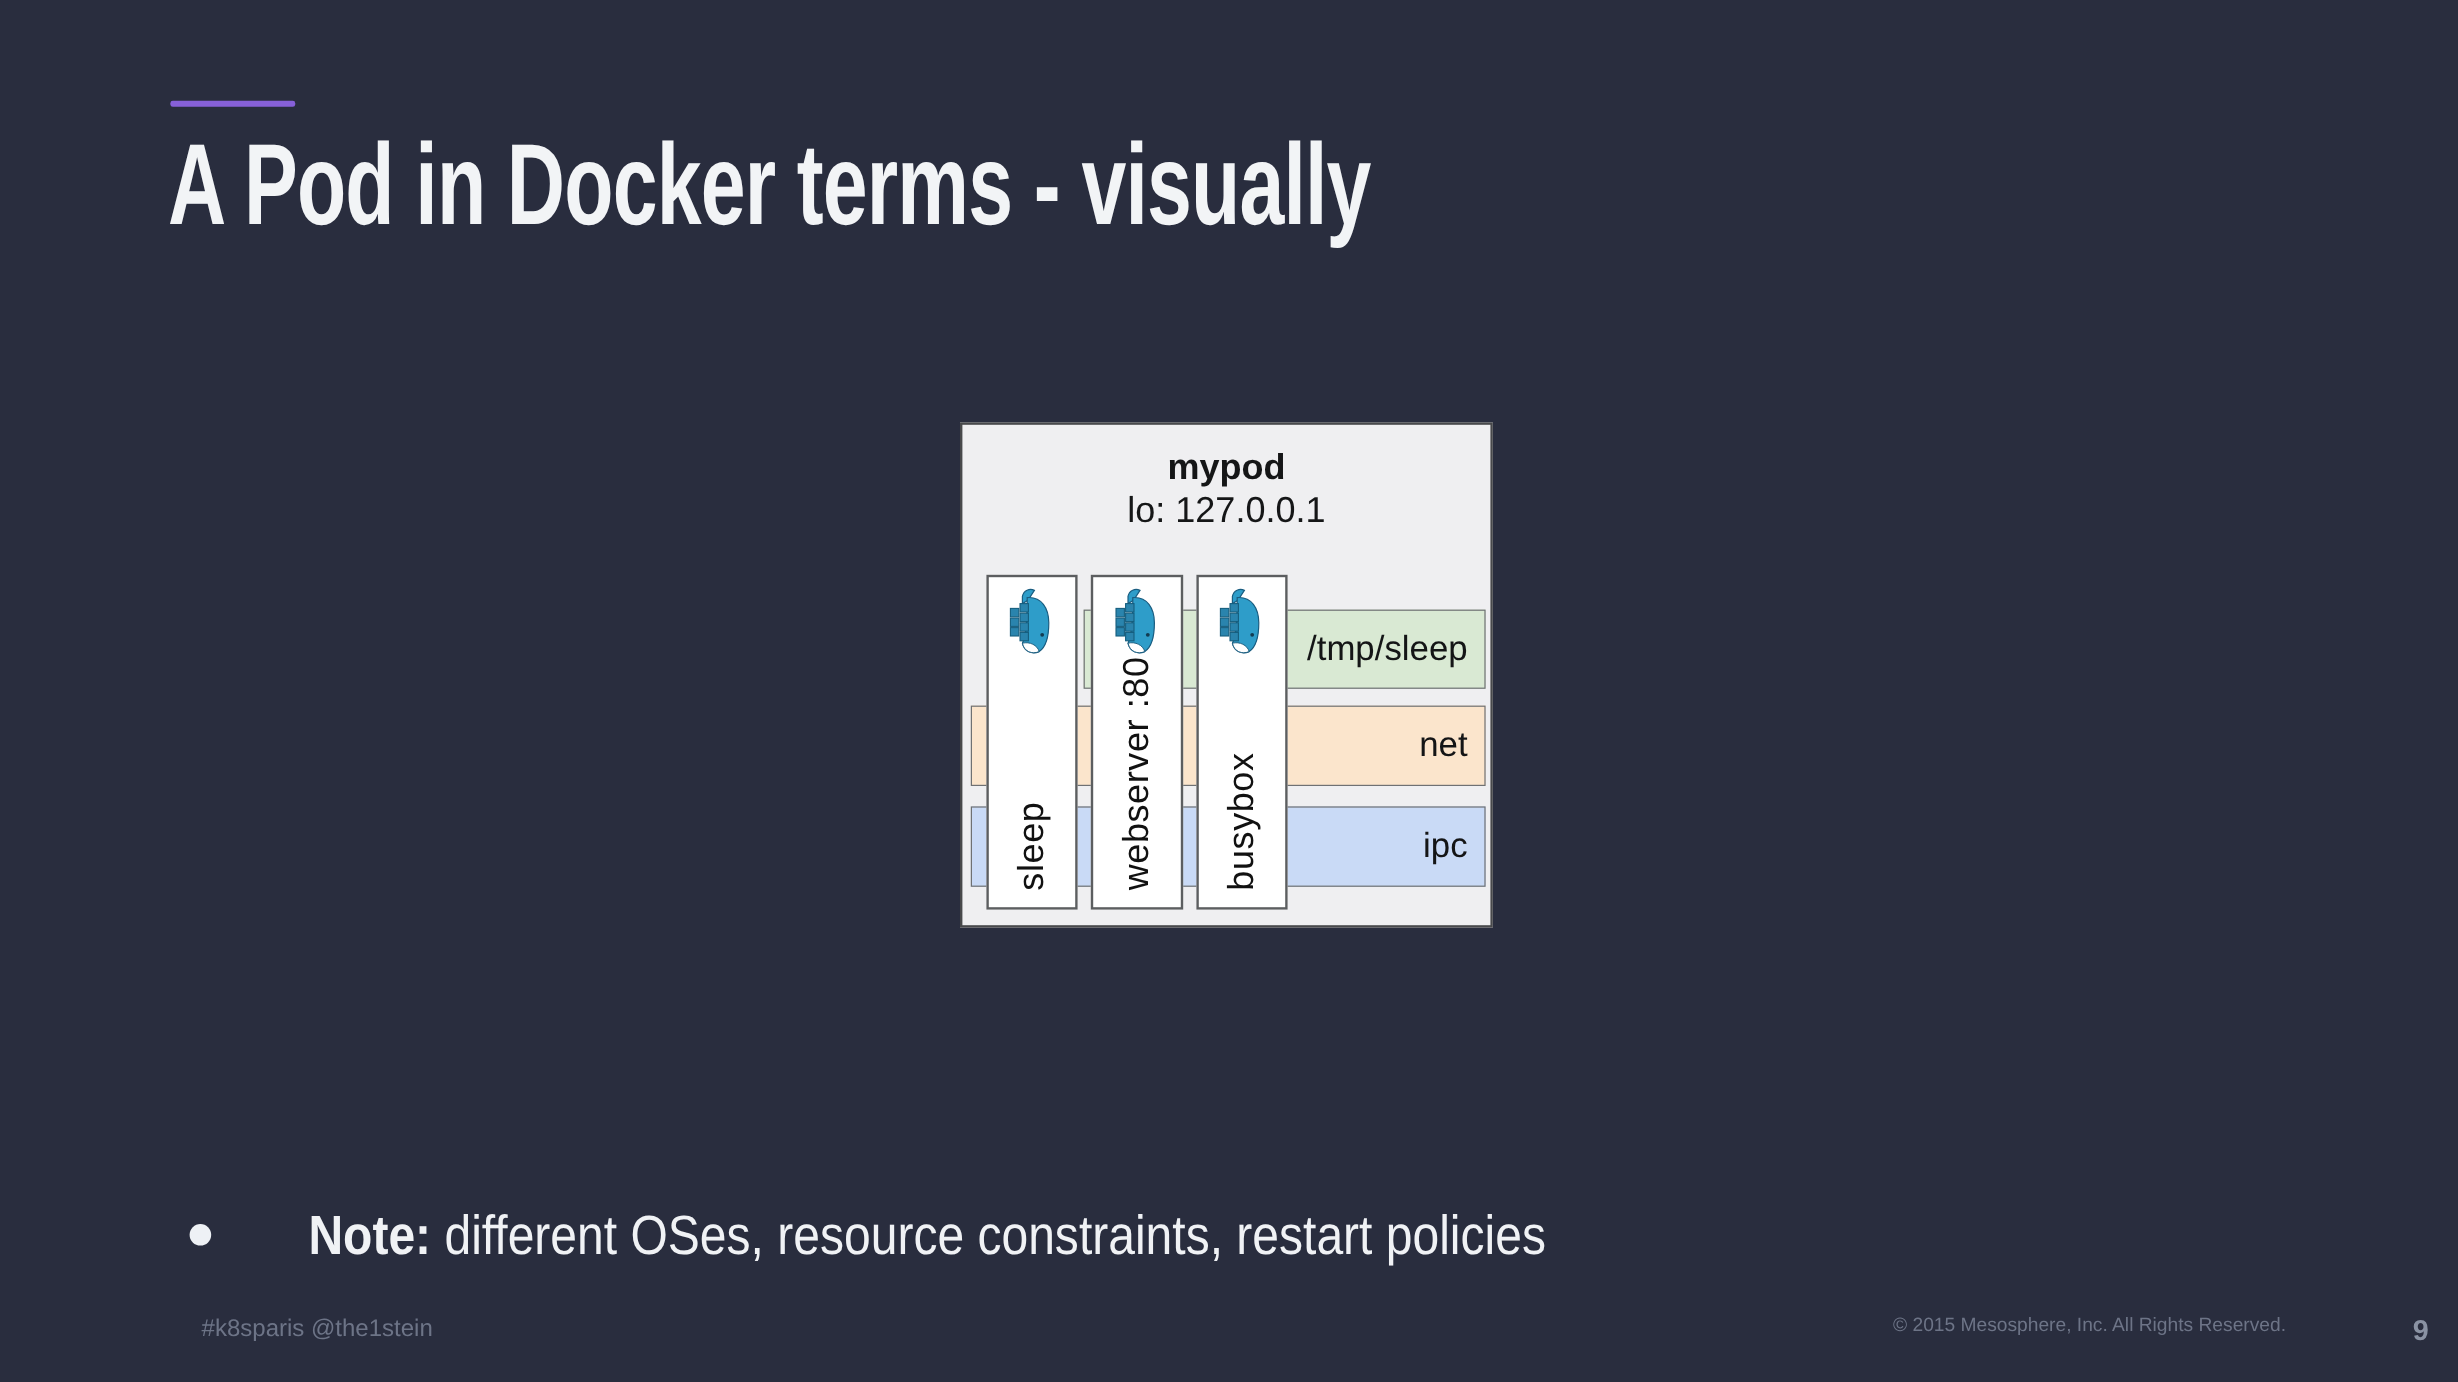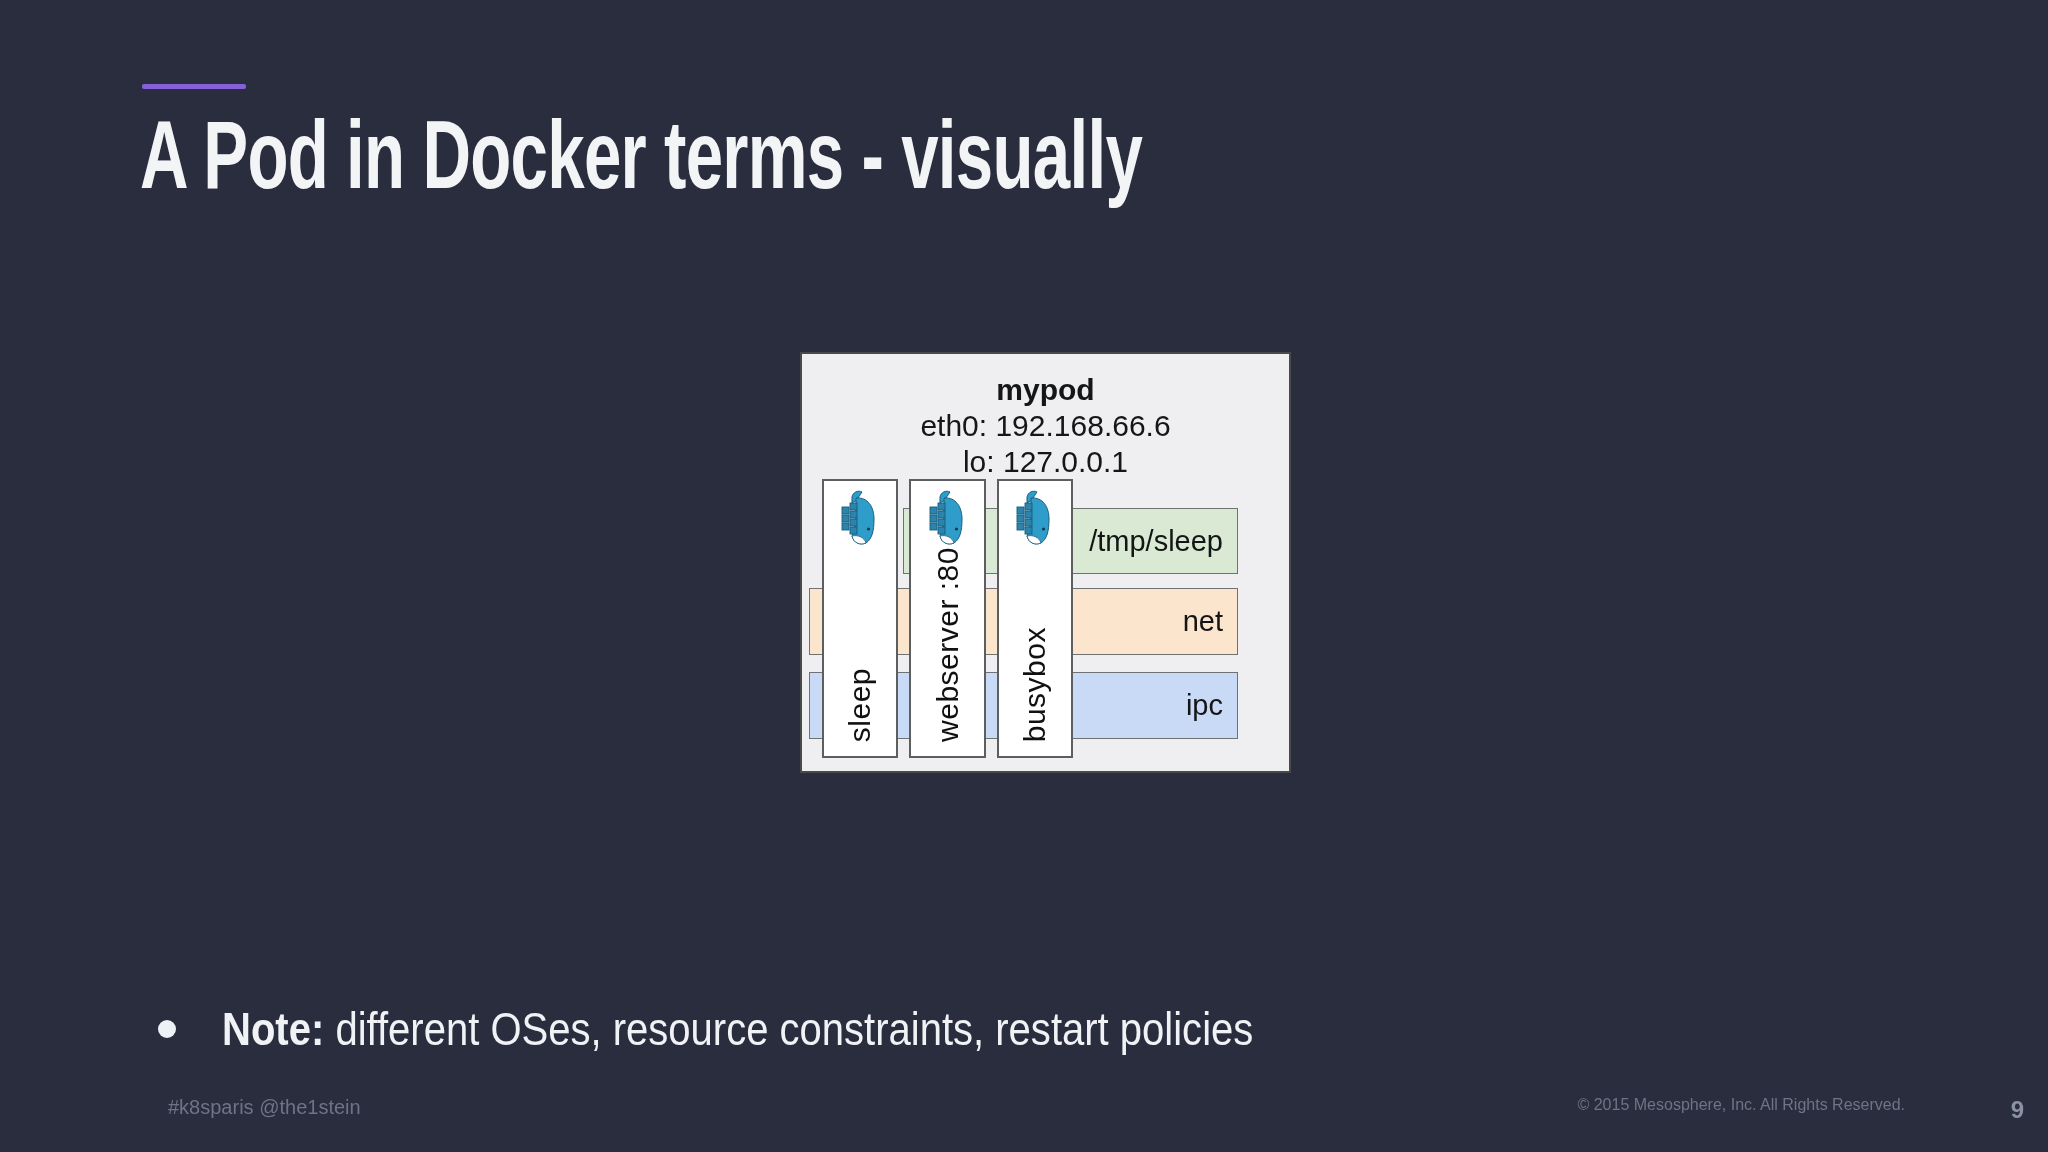--- a/index.html
+++ b/index.html
@@ -19,21 +19,21 @@
   .slide-title {
     position:absolute; left:140px; top:100px;
     font-size:96px; font-weight:bold; color:#f2f4f6;
     white-space:nowrap; letter-spacing:-1px;
     transform:scaleX(0.70); transform-origin:left top;
   }
 
   
   .diagram {
     position:absolute; left:800px; top:352px;
-    width:491px; height:421px;
+    width:444px; height:421px;
     background:#efeff1; border:2px solid #48494b;
   }
   .pod-header {
     position:absolute; left:0; top:18px; width:100%;
     text-align:center; color:#151617;
     font-size:30px; line-height:36px;
   }
   .pod-name { font-weight:bold; }
 
   .band {
@@ -57,21 +57,21 @@
 
   .container-label {
     writing-mode:vertical-rl; transform:rotate(180deg);
     font-size:30px; color:#111; white-space:nowrap; letter-spacing:0.5px;
   }
   .whale { width:42px; height:58px; flex:0 0 auto; }
 
   
   .note-row {
     position:absolute; left:158px; top:1002px;
-    display:flex; align-items:center;
+    display:flex; align-items:center;gap:35px;
   }
   .note-bullet {
     width:18px; height:18px; border-radius:50%;
     background:#eef1f5; margin-right:46px; flex:0 0 auto;
   }
   .note-text {
     font-size:46px; color:#f0f2f5; white-space:nowrap;
     transform:scaleX(0.87); transform-origin:left center;
   }
   .note-text b { font-weight:bold; }
@@ -93,21 +93,20 @@
 </head>
 <body style="background: rgb(41, 45, 62);">
 
 <div class="accent-line"></div>
 <h1 class="slide-title">A Pod in Docker terms - visually</h1>
 
 <div class="diagram">
 
   <div class="pod-header">
     <div class="pod-name">mypod</div>
-    <div>eth0: 192.168.66.6</div>
     <div>lo: 127.0.0.1</div>
   </div>
 
   <div class="band band-volume" style="background: rgb(217, 233, 211);">
     <span>/tmp/sleep</span>
   </div>
   <div class="band band-net" style="background: rgb(251, 229, 204);">
     <span>net</span>
   </div>
   <div class="band band-ipc" style="background: rgb(201, 218, 246);">

